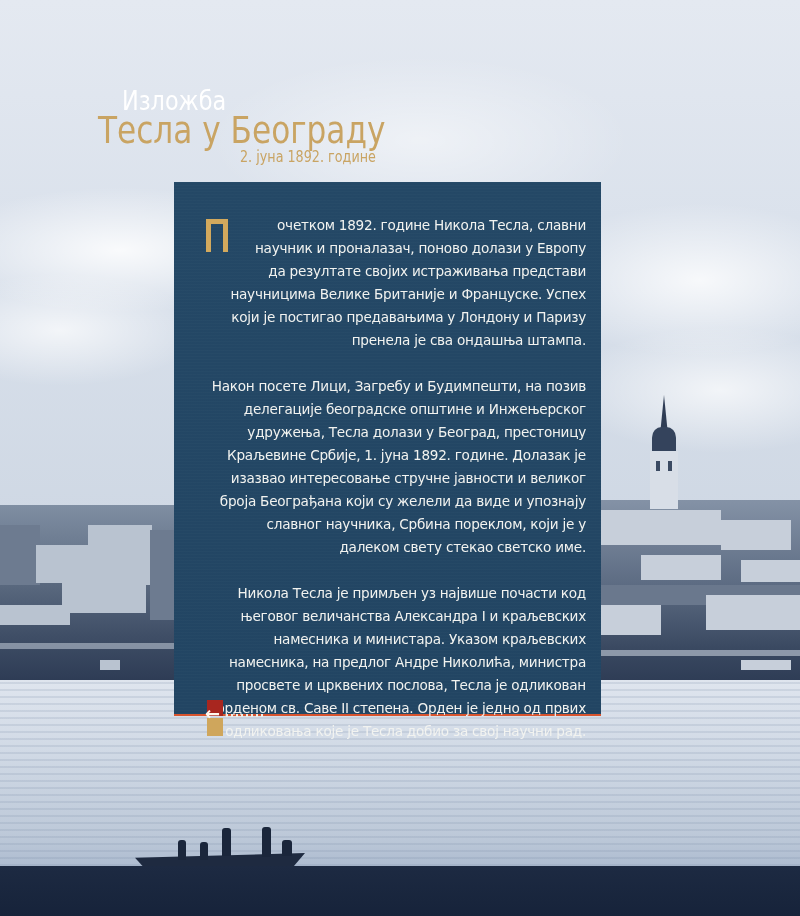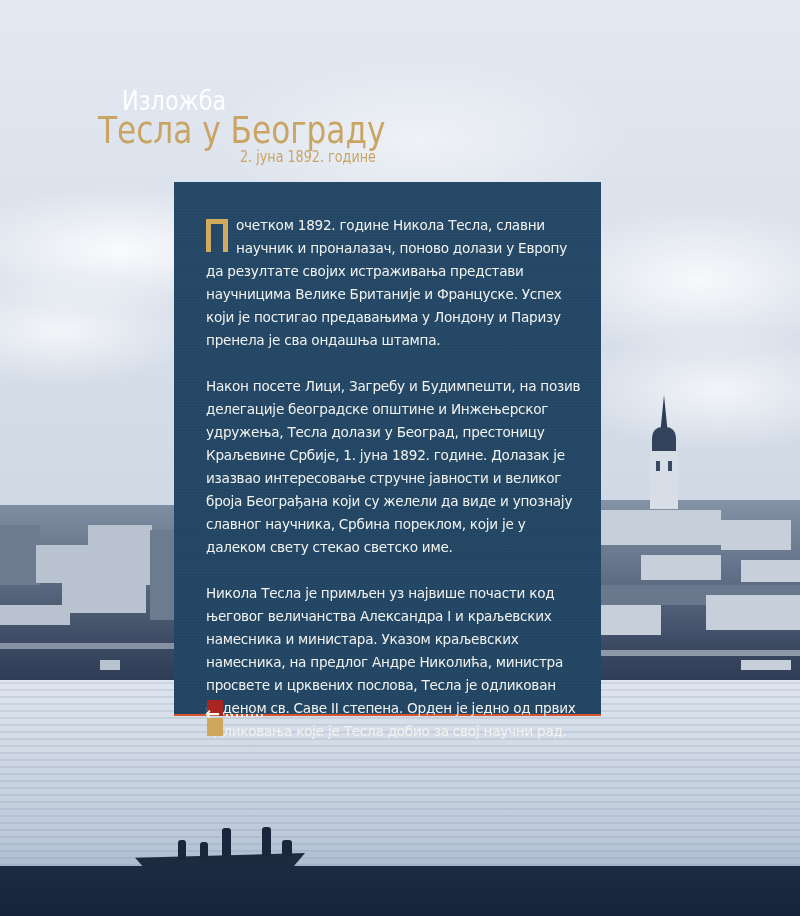--- a/index.html
+++ b/index.html
@@ -73,21 +73,21 @@
     background:#234765;
     background-image:
       repeating-linear-gradient(0deg, rgba(255,255,255,0.015) 0 1px, rgba(0,0,0,0) 1px 3px),
       linear-gradient(#244866, #224563);
     border-bottom:2px solid #d8542e;
     box-sizing:border-box;
   }
   .panel-text {
     position:absolute; left:32px; top:32px; width:380px;
     color:#f2f3f0; font-family:"DejaVu Sans", sans-serif; font-size:13.6px;
-    line-height:23px; letter-spacing:-0.25px;
+    line-height:23px; letter-spacing:-0.25px;text-align:right;
   }
   .panel-text p { margin:0 0 23px 0; }
   .dropcap {
     float:left; width:22px; height:33px; margin:5px 8px 0 0;
     border:5px solid #d3a95d; border-bottom:none; box-sizing:border-box;
   }
 
   
   .back-arrow {
     position:absolute; left:207px; top:700px; width:16px; height:36px;

